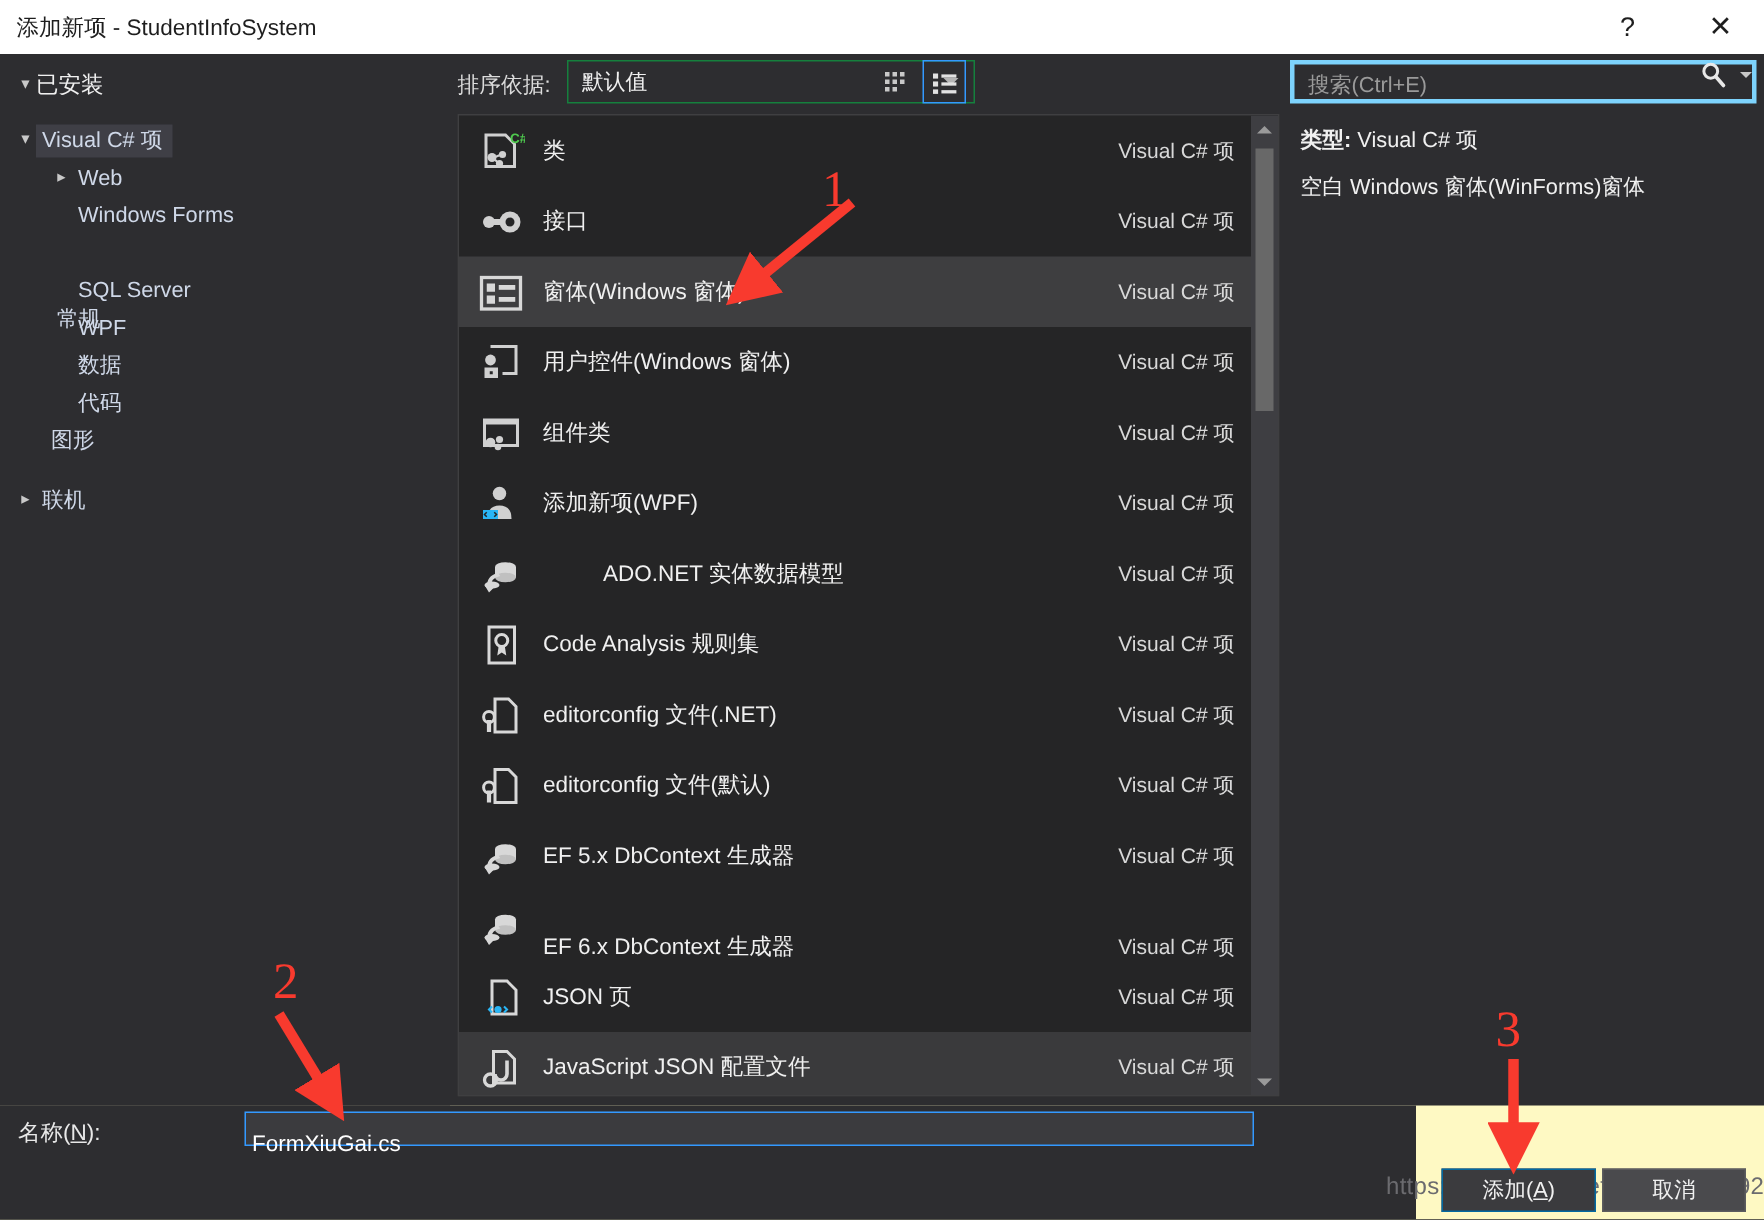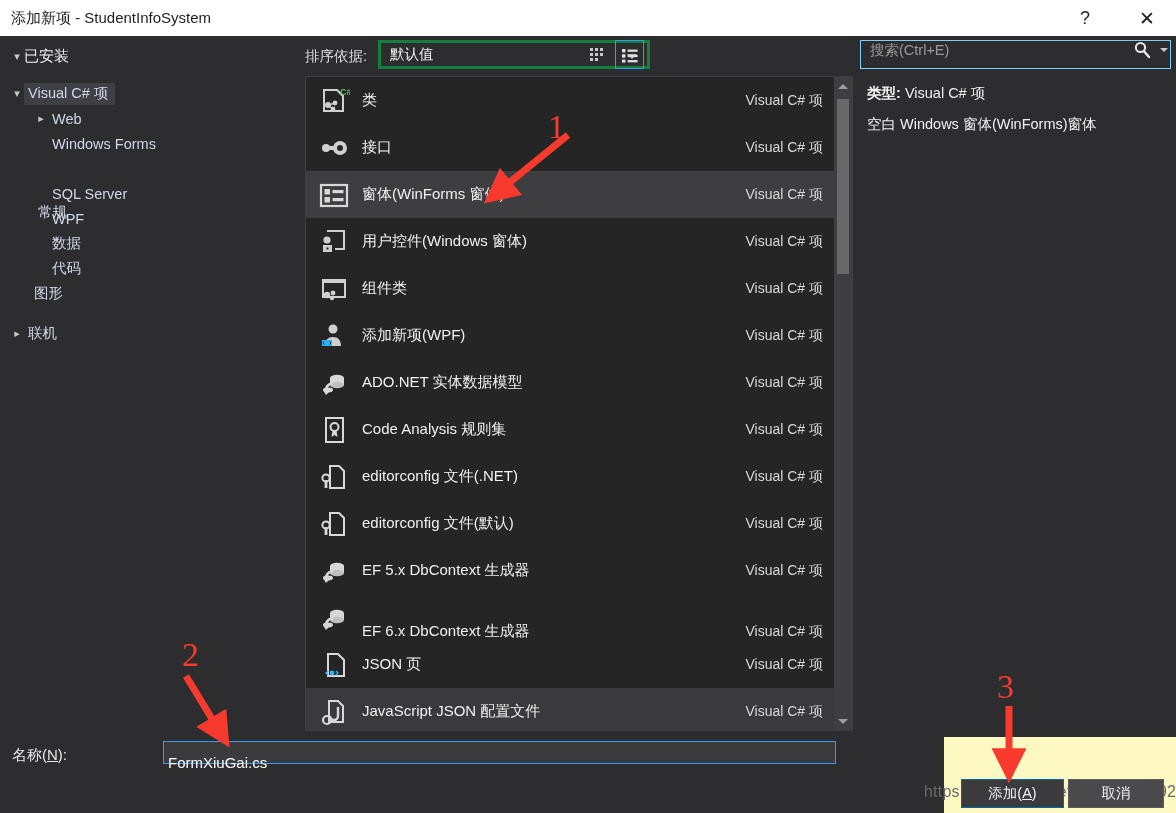--- a/index.html
+++ b/index.html
@@ -62,21 +62,21 @@
   }
   .sortbar {
     position: absolute; left: 0; top: 0; width: 555px; height: 40px;
   }
   .sort-label {
     position: absolute; left: 5px; top: 11px; font-size: 14.5px; color: #dcdcdc;
     white-space: nowrap;
   }
   .sort-select {
     position: absolute; left: 78px; top: 4px; width: 272px; height: 29px;
-    background: #2d2d30; border: 3px solid #15803d;
+    background: #2d2d30; border: 1px solid #15803d;
     display: flex; align-items: center;
   }
   .sort-select .val {
     margin-left: 9px; font-size: 14.5px; color: #f0f0f0;
   }
   .sort-select .chev {
     position: absolute; right: 10px; top: 11px;
     width: 0; height: 0; border-left: 5px solid transparent;
     border-right: 5px solid transparent; border-top: 5px solid #b4b4b4;
   }
@@ -134,21 +134,21 @@
     position: absolute; left: 3px; top: 22px; width: 12px; height: 175px;
     background: #686868;
   }
 
   
   .right {
     position: absolute; left: 855px; top: 0; width: 321px; height: 701px;
   }
   .searchbox {
     position: absolute; left: 5px; top: 4px; width: 311px; height: 29px;
-    background: #2d2d30; border: 1px solid #7dd3fc; display: flex; align-items: flex-start;
+    background: #2d2d30; border: 3px solid #7dd3fc; display: flex; align-items: flex-end;
   }
   .searchbox .ph { margin-left: 9px; font-size: 14.5px; color: #9a9a9a; }
   .search-icon-wrap {
     position: absolute; right: 24px; top: 4px; width: 20px; height: 20px;
   }
   .search-chev {
     position: absolute; right: 8px; top: 12px; width: 0; height: 0;
     border-left: 4px solid transparent; border-right: 4px solid transparent;
     border-top: 4px solid #c8c8c8;
   }
@@ -326,21 +326,21 @@
         <div class="listrow selected" style="top:94px;">
           <div class="row-icon">
             <svg width="34" height="30" viewBox="0 0 34 30">
               <rect x="4" y="5" width="26" height="21" fill="none" stroke="#d8d8d8" stroke-width="2.2"></rect>
               <rect x="7.5" y="9" width="5.5" height="5.5" fill="#d8d8d8"></rect>
               <rect x="7.5" y="17" width="5.5" height="5.5" fill="#d8d8d8"></rect>
               <rect x="15.5" y="10" width="11" height="3.2" fill="#d8d8d8"></rect>
               <rect x="15.5" y="18" width="11" height="3.2" fill="#d8d8d8"></rect>
             </svg>
           </div>
-          <div class="row-name">窗体(WinForms 窗体)</div>
+          <div class="row-name">窗体(Windows 窗体)</div>
           <div class="row-kind">Visual C# 项</div>
         </div>
 
         <div class="listrow" style="top:141px;">
           <div class="row-icon">
             <svg width="32" height="30" viewBox="0 0 32 30">
               <path d="M9 4 h17 v18 h-9" fill="none" stroke="#d0d0d0" stroke-width="2"></path>
               <circle cx="9" cy="13" r="3.6" fill="#d0d0d0"></circle>
               <rect x="5" y="18" width="9" height="7" fill="#d0d0d0"></rect>
               <rect x="8.5" y="20.5" width="2" height="2" fill="#252526"></rect>
@@ -370,21 +370,21 @@
               <circle cx="15" cy="8" r="4.5" fill="#d0d0d0"></circle>
               <path d="M7 25 q0 -9 8 -9 q8 0 8 9 z" fill="#d0d0d0"></path>
               <rect x="4" y="19" width="10" height="6" fill="#29b6f6"></rect>
               <path d="M6.5 20.5 L5 22 L6.5 23.5 M11.5 20.5 L13 22 L11.5 23.5" stroke="#252526" stroke-width="1" fill="none"></path>
             </svg>
           </div>
           <div class="row-name">添加新项(WPF)</div>
           <div class="row-kind">Visual C# 项</div>
         </div>
 
-        <div class="listrow" style="top:282px;">
+        <div class="listrow" style="top:282px;gap:40px;">
           <div class="row-icon">
             <svg width="32" height="30" viewBox="0 0 32 30">
               <ellipse cx="19" cy="10" rx="7" ry="3.2" fill="#d8d8d8"></ellipse>
               <rect x="12" y="10" width="14" height="7" fill="#d8d8d8"></rect>
               <ellipse cx="19" cy="17" rx="7" ry="3.2" fill="#c0c0c0"></ellipse>
               <path d="M14 14 q-8 2 -7 9 l-2 -1 l3 5 l4 -4 l-2.5 0.5 q-1 -6 6 -7.5 z" fill="#d8d8d8"></path>
               <ellipse cx="10" cy="22" rx="5" ry="2.4" fill="#d8d8d8"></ellipse>
             </svg>
           </div>
           <div class="row-name">ADO.NET 实体数据模型</div>

